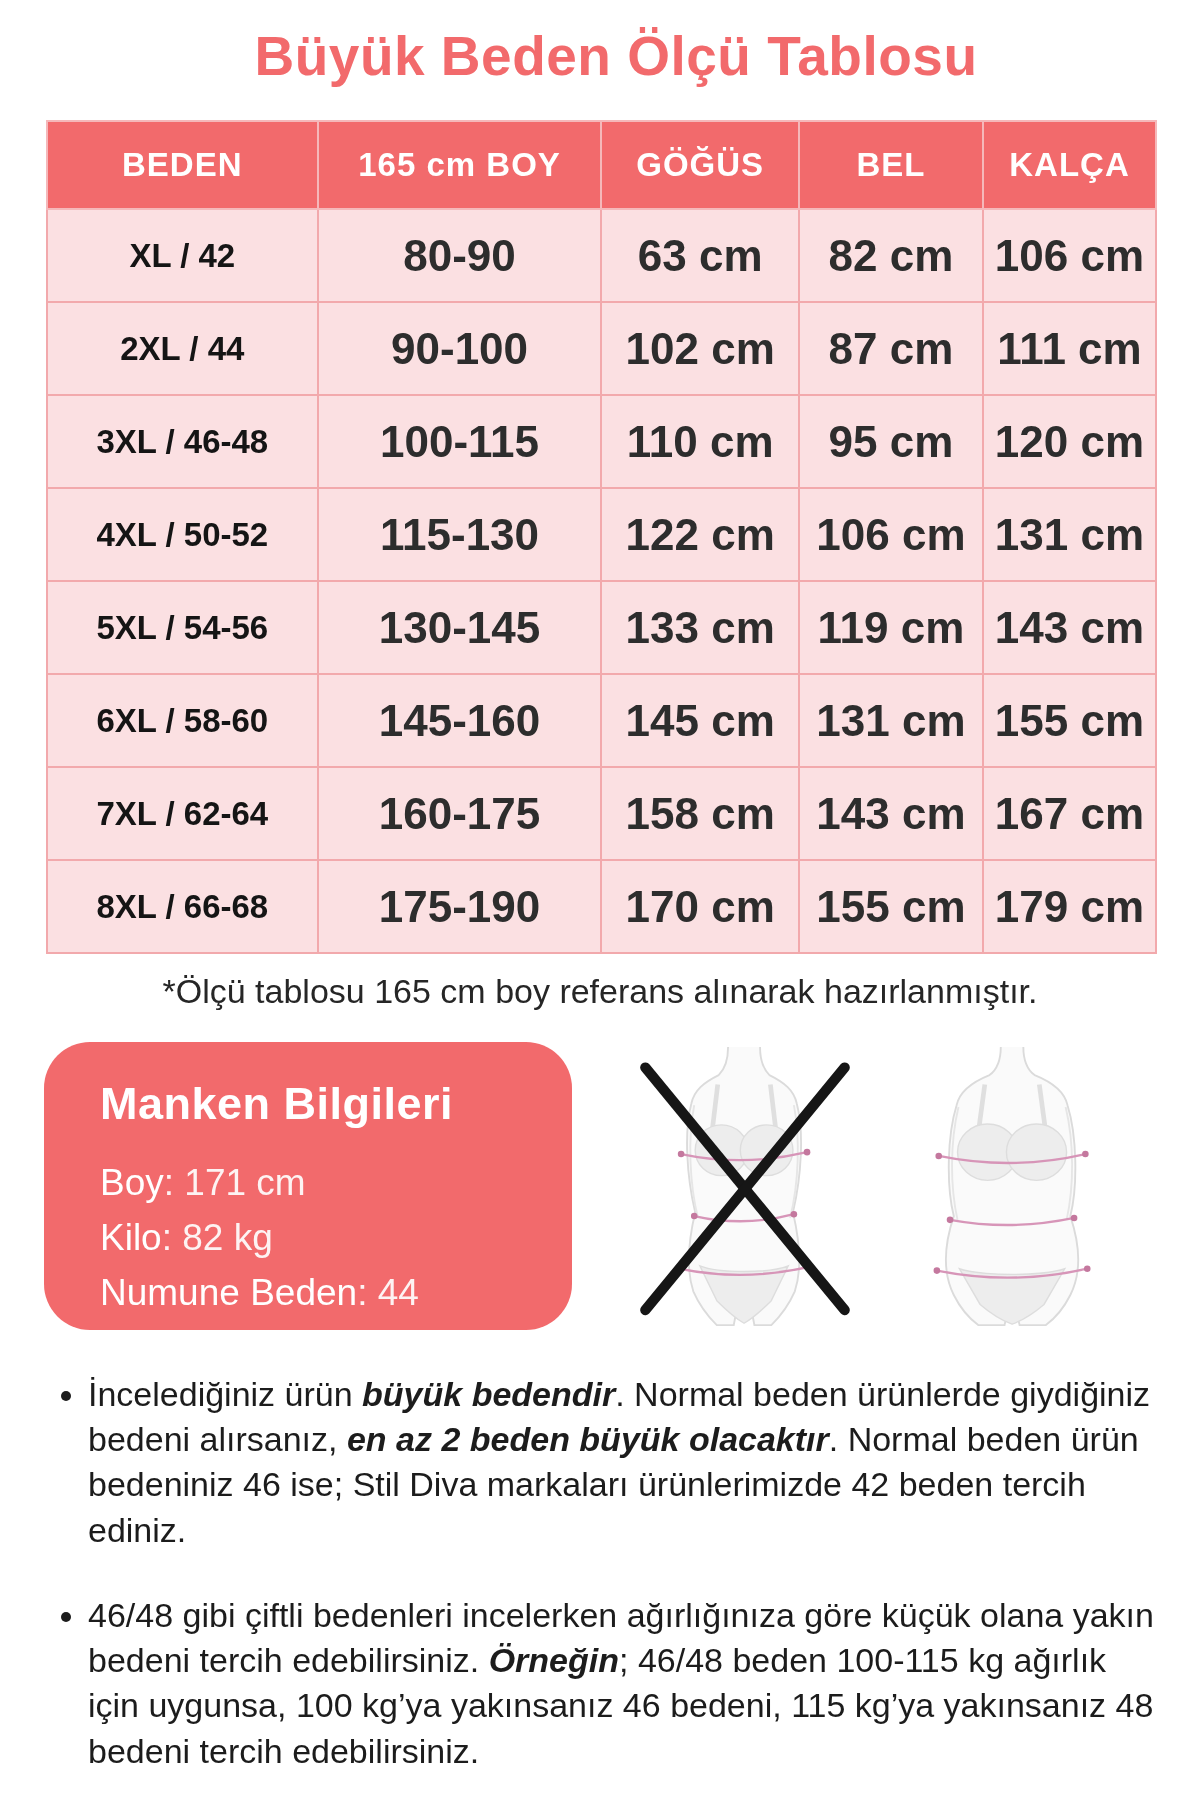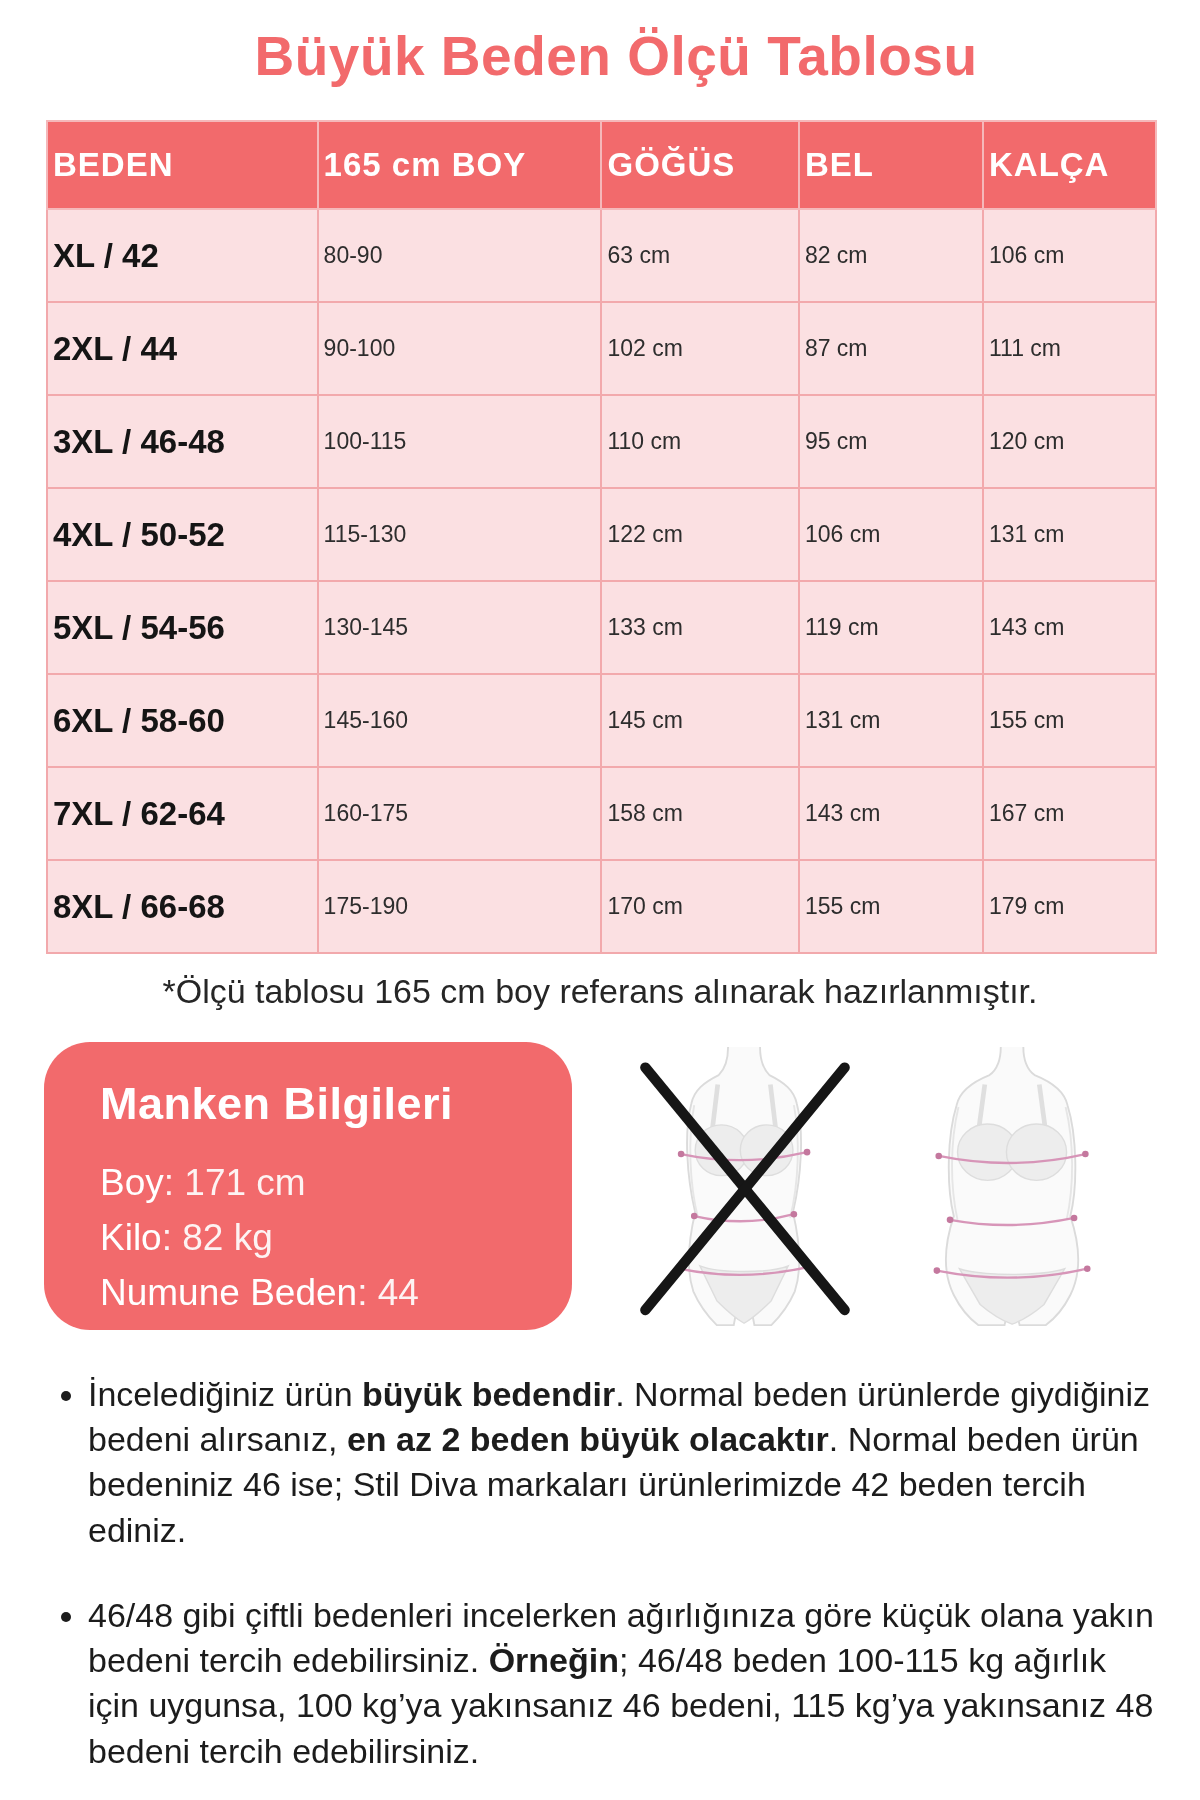--- a/index.html
+++ b/index.html
@@ -28,38 +28,39 @@
   
   table.size-table {
     position: absolute;
     top: 120px; left: 46px;
     width: 1111px;
     border-collapse: collapse;
     table-layout: fixed;
   }
   .size-table th, .size-table td {
     border: 2px solid #F2A9AC;
-    text-align: left;
+    text-align: center;
     vertical-align: middle;
     padding: 5px;
   }
   .size-table th {
     background: #F26A6C;
     color: #ffffff;
     font-size: 33px;
     font-weight: bold;
     height: 88px;
     letter-spacing: 1px;
     border-color: #F5B8BA;
   }
   .size-table td {
     background: #FBE0E2;
     color: #2d2d2d;
-    font-size: 23px;
+    font-size: 44px;
     height: 93px;
+    font-weight: bold;
   }
   .size-table td.size-cell {
     font-weight: bold;
     color: #151515;
     font-size: 33px;
   }
 
   
   .footnote {
     position: absolute;
@@ -121,21 +122,21 @@
     padding-left: 46px;
     list-style: disc;
   }
   .notes li {
     font-size: 34px;
     line-height: 1.33;
     color: #1c1c1c;
     margin-bottom: 40px;
   }
   .notes li::marker { color:#1c1c1c; }
-  .notes strong { font-weight: bold; }
+  .notes strong { font-weight: bold; font-style: italic; }
 </style>
 </head>
 <body>
 
 <div class="page">
 
   <div class="title">Büyük Beden Ölçü Tablosu</div>
 
   <table class="size-table">
     <colgroup>

